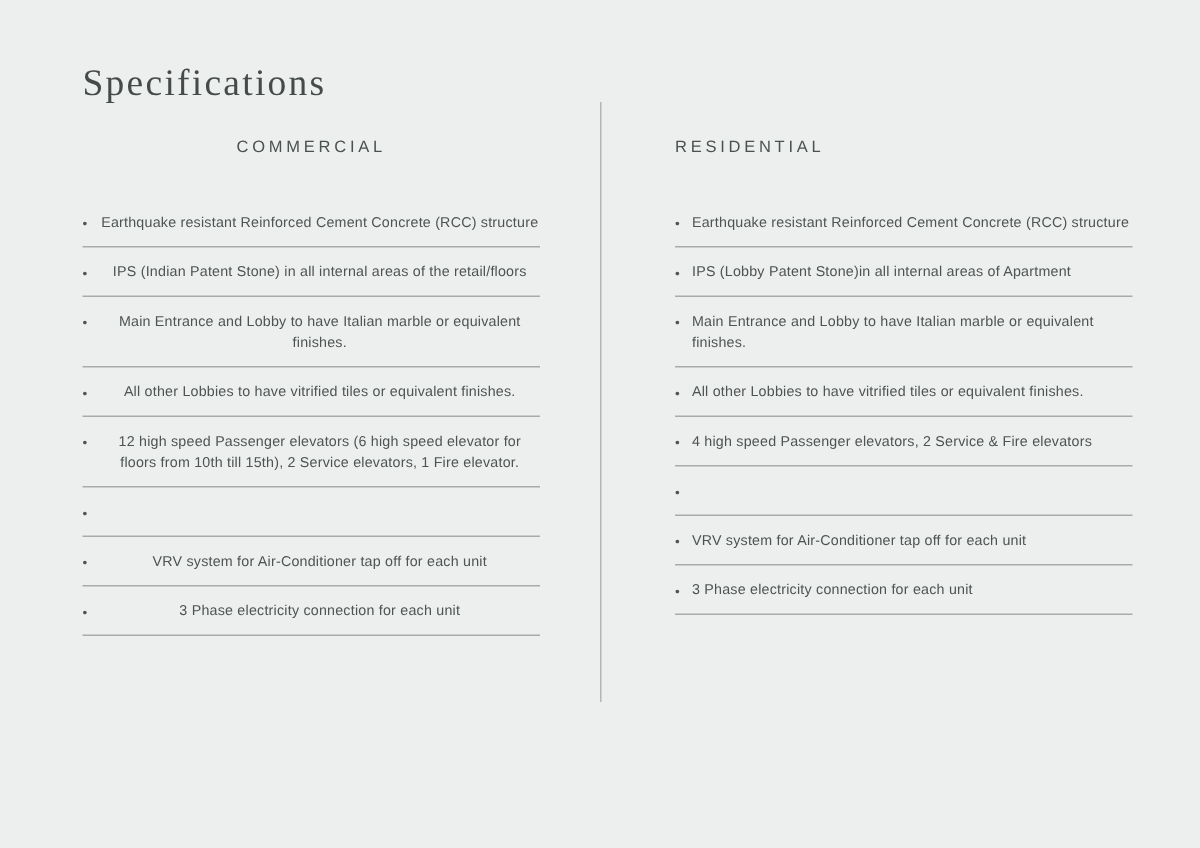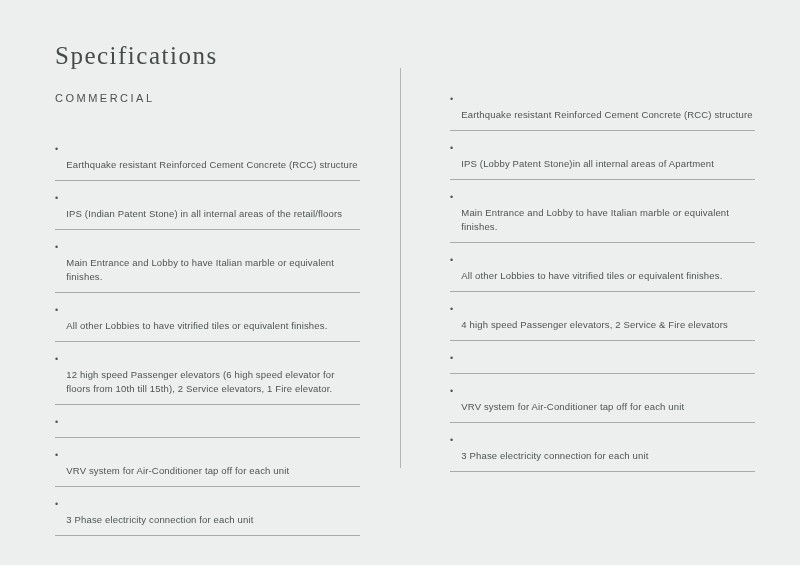--- a/index.html
+++ b/index.html
@@ -33,21 +33,21 @@
     width: 1px;
     height: 400px;
     background: #b2b6b4;
   }
 
   .col {
     position: absolute;
     top: 92px;
     width: 305px;
   }
-  .col-left  { left: 55px; }
+  .col-left  { left: 55px; text-align: center; }
   .col-right { left: 450px; }
 
   .col-heading {
     margin: 0 0 38px 0;
     font-size: 11px;
     font-weight: 400;
     letter-spacing: 2.5px;
     color: #4b514f;
   }
 
@@ -70,21 +70,21 @@
     margin-bottom: 10px;
   }
 
   .bullet {
     flex: 0 0 auto;
     font-size: 9px;
     line-height: 14px;
     color: #4e5452;
   }
 
-  .item-text { flex: 1 1 auto; margin-top: 16px; }
+  .item-text { flex: 1 1 auto; }
 </style>
 </head>
 <body>
 
 <div class="page">
 
   <h1 class="title">Specifications</h1>
 
   <div class="divider"></div>
 
@@ -119,20 +119,21 @@
         <span class="item-text">VRV system for Air-Conditioner tap off for each unit</span>
       </li>
       <li class="spec-item">
         <span class="bullet">•</span>
         <span class="item-text">3 Phase electricity connection for each unit</span>
       </li>
     </ul>
   </section>
 
   <section class="col col-right">
+    <h2 class="col-heading">RESIDENTIAL</h2>
     <ul class="spec-list">
       <li class="spec-item">
         <span class="bullet">•</span>
         <span class="item-text">Earthquake resistant Reinforced Cement Concrete (RCC) structure</span>
       </li>
       <li class="spec-item">
         <span class="bullet">•</span>
         <span class="item-text">IPS (Lobby Patent Stone)in all internal areas of Apartment</span>
       </li>
       <li class="spec-item">

